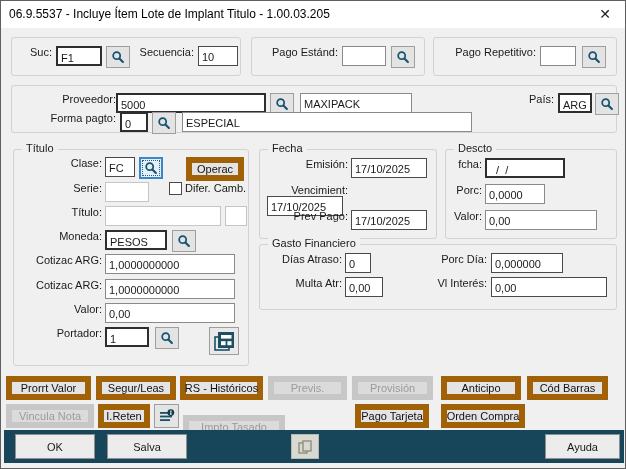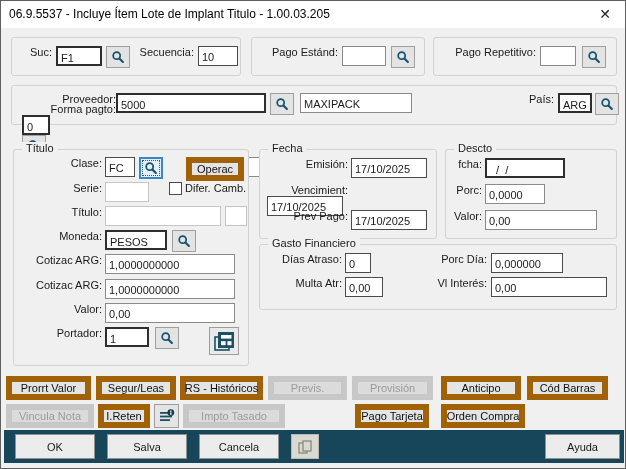--- a/index.html
+++ b/index.html
@@ -77,41 +77,41 @@
       <div class="in b-norm" style="width:36px;margin-left:4px;"></div>
       <span class="mag" style="margin-left:6px;">
         <svg width="14" height="14" viewBox="0 0 16 16">
             <circle cx="6.5" cy="6.5" r="4" fill="none" stroke="#14546e" stroke-width="2"></circle>
             <line x1="9.6" y1="9.6" x2="13.6" y2="13.6" stroke="#14546e" stroke-width="2.4" stroke-linecap="round"></line>
           </svg>
       </span>
     </div>
   </div>
 
-  <div class="group" style="left:10px;top:84px;width:606px;height:40px;">
+  <div class="group" style="left:10px;top:84px;width:606px;height:48px;">
     <div class="row" style="left:6px;top:7px;">
       <span class="lbl" style="width:98px;">Proveedor:</span>
       <div class="in b-strong" style="width:150px;">5000</div>
       <span class="mag" style="margin-left:4px;">
         <svg width="14" height="14" viewBox="0 0 16 16">
             <circle cx="6.5" cy="6.5" r="4" fill="none" stroke="#14546e" stroke-width="2"></circle>
             <line x1="9.6" y1="9.6" x2="13.6" y2="13.6" stroke="#14546e" stroke-width="2.4" stroke-linecap="round"></line>
           </svg>
       </span>
       <div class="in b-norm" style="width:112px;margin-left:6px;">MAXIPACK</div>
       <span class="lbl" style="width:60px;margin-left:82px;">País:</span>
       <div class="in b-strong" style="width:34px;margin-left:4px;">ARG</div>
       <span class="mag" style="margin-left:3px;">
         <svg width="14" height="14" viewBox="0 0 16 16">
             <circle cx="6.5" cy="6.5" r="4" fill="none" stroke="#14546e" stroke-width="2"></circle>
             <line x1="9.6" y1="9.6" x2="13.6" y2="13.6" stroke="#14546e" stroke-width="2.4" stroke-linecap="round"></line>
           </svg>
       </span>
     </div>
-    <div class="row" style="left:6px;top:17px;flex-direction:column;">
+    <div class="row" style="left:6px;top:26px;">
       <span class="lbl" style="width:98px;">Forma pagto:</span>
       <div class="in b-strong" style="width:28px;margin-left:4px;">0</div>
       <span class="mag" style="margin-left:4px;">
         <svg width="14" height="14" viewBox="0 0 16 16">
             <circle cx="6.5" cy="6.5" r="4" fill="none" stroke="#14546e" stroke-width="2"></circle>
             <line x1="9.6" y1="9.6" x2="13.6" y2="13.6" stroke="#14546e" stroke-width="2.4" stroke-linecap="round"></line>
           </svg>
       </span>
       <div class="in b-norm" style="width:290px;margin-left:6px;">ESPECIAL</div>
     </div>
@@ -253,28 +253,27 @@
   <div class="btn iconbtn" style="left:153px;top:403px;width:25px;">
     <svg width="18" height="18" viewBox="0 0 18 18">
       <rect x="2" y="5" width="8" height="1.8" fill="#1d4f63"></rect>
       <rect x="2" y="8.6" width="12" height="1.8" fill="#1d4f63"></rect>
       <rect x="2" y="12.2" width="10" height="1.8" fill="#1d4f63"></rect>
       <circle cx="12.8" cy="5.6" r="3.4" fill="#123c4d"></circle>
       <rect x="12.2" y="3.6" width="1.3" height="1.3" fill="#ffffff"></rect>
       <rect x="12.2" y="5.4" width="1.3" height="2.4" fill="#ffffff"></rect>
     </svg>
   </div>
-  <div class="btn disabled" style="left:182px;top:403px;width:102px;">Impto Tasado</div>
+  <div class="btn disabled" style="left:182px;top:414px;width:102px;">Impto Tasado</div>
   <div class="btn" style="left:354px;top:403px;width:74px;">Pago Tarjeta</div>
   <div class="btn" style="left:440px;top:403px;width:84px;">Orden Compra</div>
 
   <div id="footerbar" style="background:#17465a;">
     <div class="fbtn" style="left:11px;width:80px;">OK</div>
     <div class="fbtn" style="left:103px;width:80px;">Salva</div>
-    <div class="fbtn" style="left:195px;width:80px;">Cancela</div>
     <div class="fbtn iconbtn" style="left:287px;width:28px;background:#d9d9d3;border-color:#b9b9af;">
       <svg width="18" height="18" viewBox="0 0 18 18">
         <rect x="3" y="5" width="8" height="10" fill="#d9d9d3" stroke="#8f8f7d" stroke-width="1.4"></rect>
         <rect x="7" y="3" width="8" height="10" fill="#d9d9d3" stroke="#8f8f7d" stroke-width="1.4"></rect>
       </svg>
     </div>
     <div class="fbtn" style="left:541px;width:75px;">Ayuda</div>
   </div>
 
 </div>

